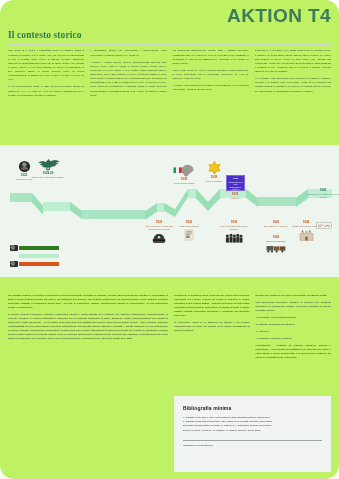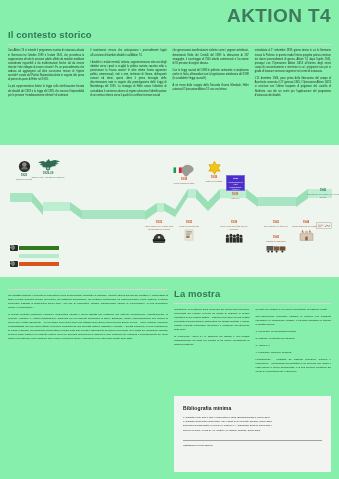--- a/index.html
+++ b/index.html
@@ -13,22 +13,23 @@
     height: 479px;
     overflow: hidden;
     font-family: "Liberation Sans", sans-serif;
     color: #1d1d1b;
     position: relative;
   }
   .poster {
     position: relative;
     width: 339px;
     height: 479px;
-    background: #86efac;
+    background: #bef264;
     box-sizing: border-box;
+    border-radius: 14px;
   }
 
   
   .masthead {
     position: absolute;
     top: 6px;
     right: 8px;
     text-align: right;
   }
   .masthead-title {
@@ -64,20 +65,21 @@
     color: #2a2a28;
     hyphens: auto;
   }
 
   
   .block-context {
     position: absolute;
     left: 8px;
     top: 30px;
     width: 323px;
+    font-family: Liberation Serif, serif;
   }
   .cols-4 {
     display: flex;
     gap: 6px;
   }
   .cols-4 .col { flex: 1 1 0; }
 
   
   .timeline-band {
     position: absolute;
@@ -469,21 +471,20 @@
 
   <div class="block-eugen">
     <div class="sec-rule"></div>
     <div class="col">
       <p>Nel dibattito pubblico il concetto di eugenetica viene generalmente accostato al nazismo, variante storica precisa dal carattere e complessità. È tanto in realtà medicina sociale preventiva, dal natalismo demografico, dal controllo biotipologico ed endocrinologico. Come sostiene lo storico Francesco Cassata in Eugenetica senza tabù, «più che di eugenetica, dunque, bisognerebbe parlare di "eugenetiche", in una dimensione plurale e comparativa».</p>
       <p>In questo contesto multiforme emersero l'eugenetica nazista e quella fascista che portarono alle estreme conseguenze, rispettivamente, la corrente «nordica» e «latino-mediterranea» ambendo per un mancato pregiudizio di razza. Entrambe, inoltre, rappresentarono due esempi di quella che è stata individuata – in uno studio della metà degli anni Ottanta dello storico della scienza Daniel Kevles – come mainline eugenics: contraddistinta da una politica statale coercitiva connotata da una spiccata matrice classista e razzista. A questa categoria, Kevles contrappone la reform eugenics, un'eugenetica sviluppatasi a partire dagli anni Trenta e discordante da quella precedente per il rifiuto del pregiudizio razzista, seppure fosse legata a un progetto politico. Solo nel secondo dopoguerra si afferma la new eugenics che inaugura il riconoscimento del libero arbitrio dell'individuo nelle decisioni sulle proprie condizioni fisiche, eliminando così l'intervento diretto dello stato.</p>
     </div>
   </div>
 
   <div class="block-mostra">
-    <div class="sec-head">La mostra</div>
     <div class="sec-rule"></div>
     <div class="cols-2">
       <div class="col">
         <p>Quest'anno, in occasione della ricorrenza del Giorno della Memoria, l'Università Ca' Foscari Venezia ha deciso di dedicare lo spazio espositivo di Ca' Foscari Zattere - Cultural Flow Zone ad una mostra incentrata sull'eliminazione sistematica dei disabili durante il regime nazista, progetto eugenetico precursore e collaterale allo sterminio degli ebrei.</p>
         <p>In Memoriam. Aktion T4 lo sterminio dei disabili è una mostra interdisciplinare da parte dei curatori di un nucleo preesistente di materiali esistenti</p>
       </div>
       <div class="col">
         <p>da parte dei curatori di un nucleo preesistente di materiali redatti</p>
         <p>dall'Associazione Nazionale Famiglie di Persone con Disabilità Intellettiva e/o Relazionale (anffas). Il percorso espositivo si articola in quattro sezioni:</p>
         <p>1. Premesse: la propaganda nazista;</p>

